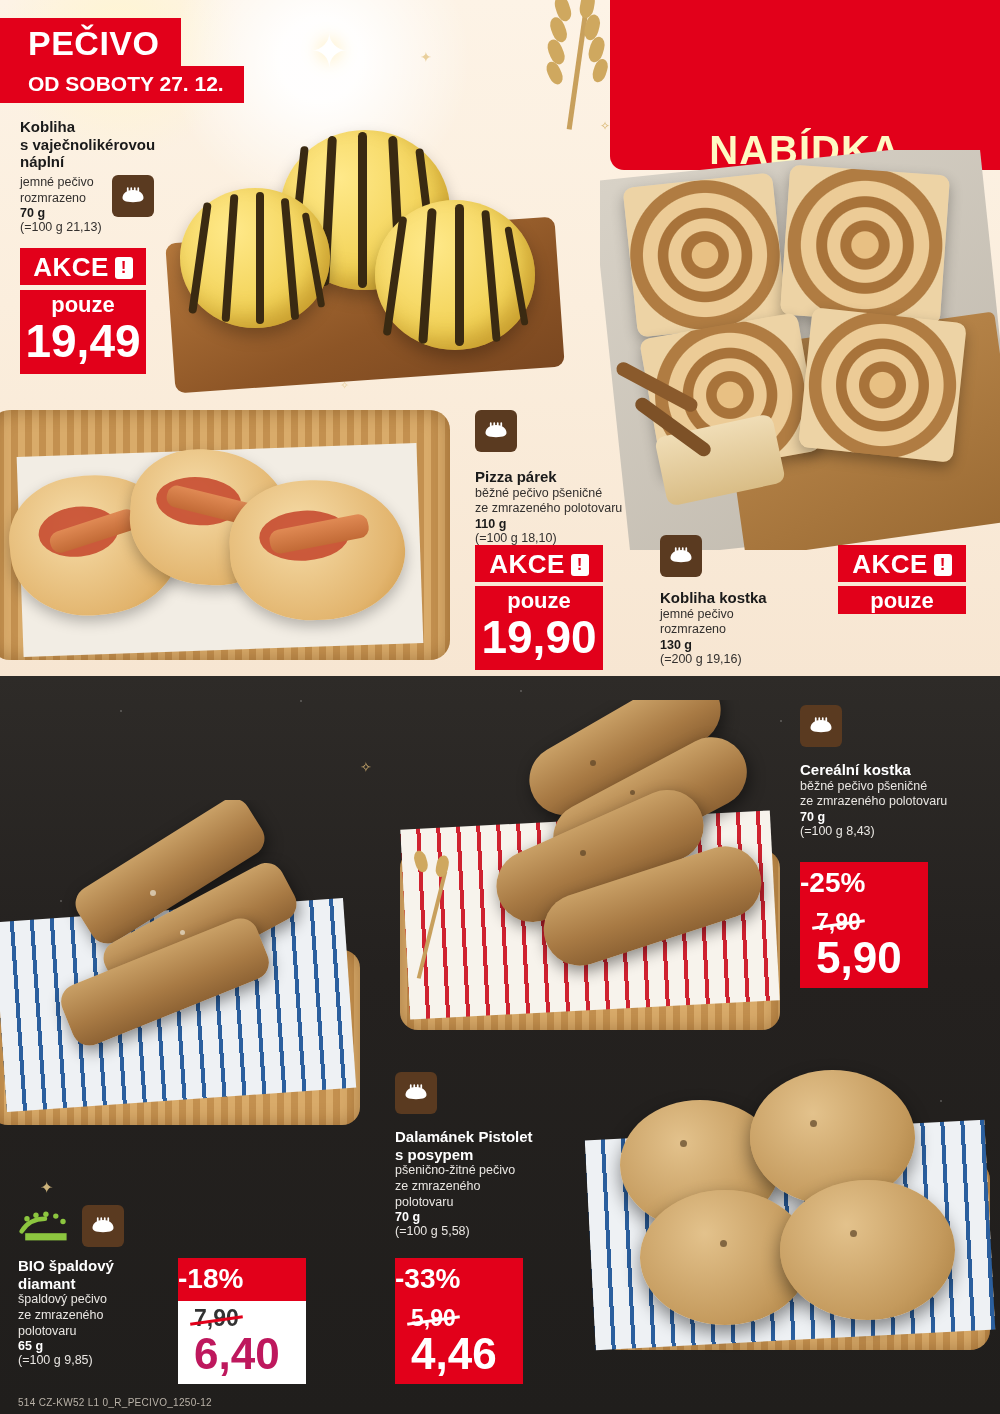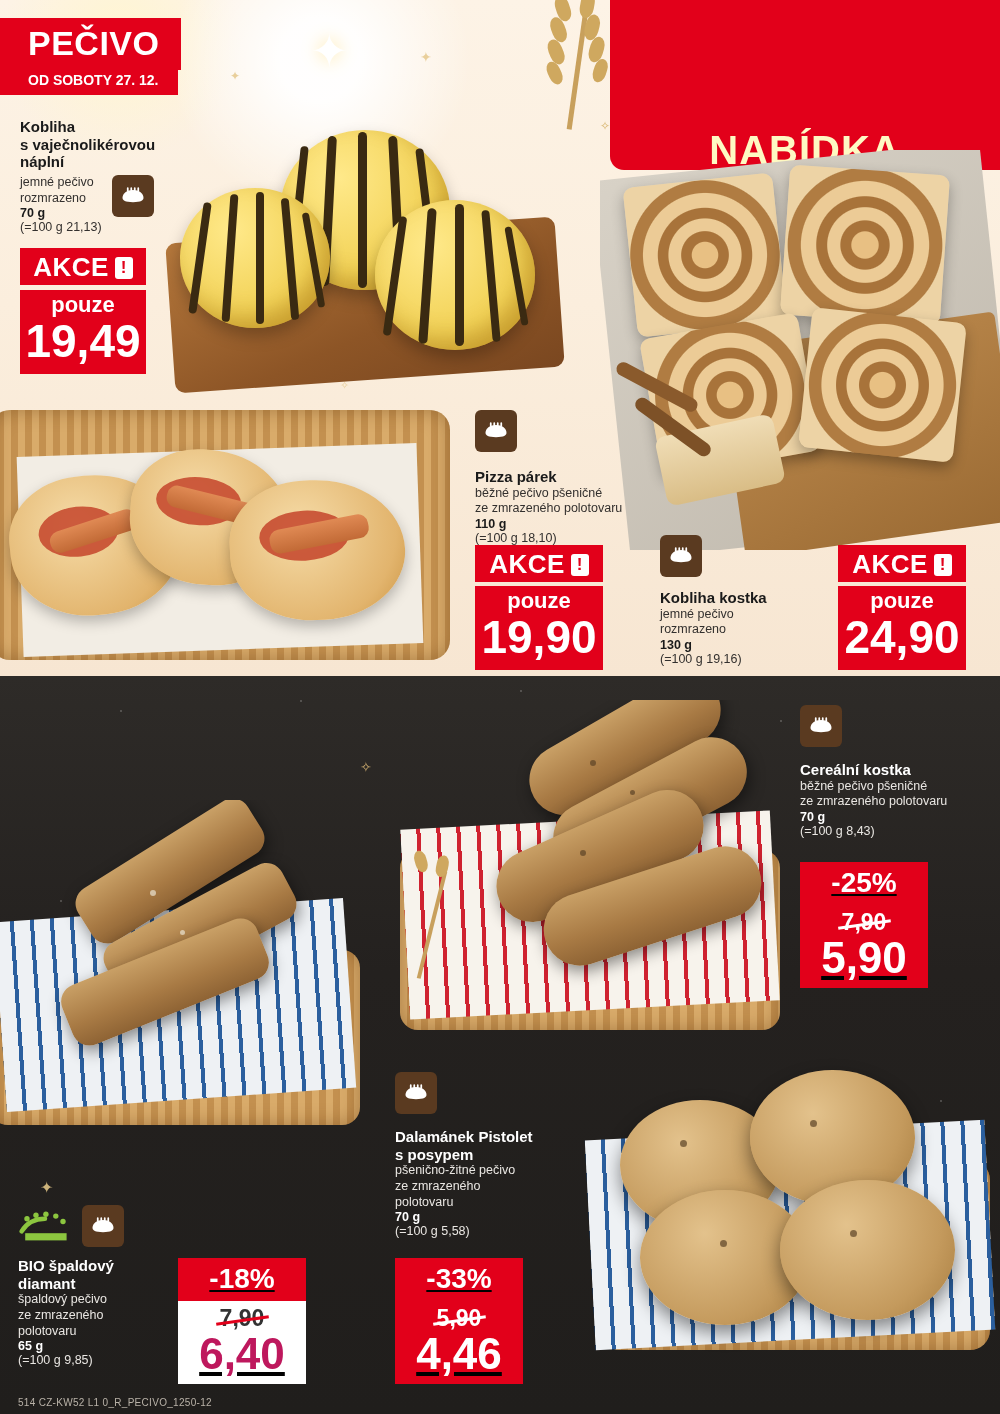--- a/index.html
+++ b/index.html
@@ -34,21 +34,21 @@
   
   .pecivo-badge {
     position:absolute; left:0; top:18px;
     background:#e2001a; color:#fff;
     font-weight:bold; font-size:34px; letter-spacing:.5px;
     padding:6px 22px 7px 28px;
   }
   .od-soboty {
     position:absolute; left:0; top:66px;
     background:#e2001a; color:#fff;
-    font-weight:bold; font-size:14px;
+    font-weight:bold; font-size:21px;
     padding:6px 20px 7px 28px;
   }
   .nabidka {
     position:absolute; right:0; top:0;
     width:390px; height:170px;
     background:#e2001a; color:#fef9c3;
     display:flex; flex-direction:column; align-items:center; justify-content:flex-end;
     border-bottom-left-radius:14px;
   }
   .nabidka .l1 { font-size:40px; font-weight:bold; letter-spacing:1px; line-height:1; }
@@ -80,23 +80,23 @@
     font-weight:bold; font-size:26px; letter-spacing:.5px;
     padding:4px 12px 2px;
   }
   .akce-row .bang {
     display:inline-block; width:18px; height:22px; background:#fff; color:#e2001a;
     font-size:17px; line-height:22px; border-radius:3px; font-weight:bold;
   }
   .pouze { font-weight:bold; font-size:22px; padding:2px 0 0; }
   .bigprice { font-weight:bold; font-size:46px; line-height:1; padding:0 0 10px; }
 
-  .disc-tile { text-align:center;text-decoration:underline; }
+  .disc-tile { text-align:left; }
   .disc-head { background:#e2001a; color:#fff; font-weight:bold; font-size:28px; padding:5px 0 6px; }
-  .disc-body { background:#fff; padding:4px 0 8px; }
+  .disc-body { background:#fff; padding:4px 16px 8px; }
   .oldprice { position:relative; display:inline-block; font-weight:bold; font-size:23px; color:#333; }
   .oldprice:after {
     content:""; position:absolute; left:-4px; right:-4px; top:52%; height:3px;
     background:#e2001a; transform:rotate(-8deg);
   }
   .newprice { font-weight:bold; font-size:44px; line-height:1; }
   .green { color:#be185d; }
   .redbody { background:#e2001a; }
   .redbody .oldprice { color:#fff; }
   .redbody .oldprice:after { background:#fff; }
@@ -309,31 +309,30 @@
     <div class="icon-box">
       <svg viewBox="0 0 32 24" aria-hidden="true">
         <path d="M4 14c0-5 5-9 12-9s12 4 12 9c0 3-3 5-12 5S4 17 4 14z" fill="#fff"></path>
         <path d="M10 6v-3M14 6v-3M18 6v-3M22 6v-3" stroke="#fff" stroke-width="2" stroke-linecap="round"></path>
       </svg>
     </div>
     <div class="ptitle" style="margin-top:12px;">Kobliha kostka</div>
     <div class="pdesc">jemné pečivo</div>
     <div class="pdesc">rozmrazeno</div>
     <div class="pbold">130 g</div>
-    <div class="pdesc">(=100 g 19,16)</div>
+    <div class="pdesc">(=200 g 19,16)</div>
   </div>
   <div class="akce-tile" style="position:absolute;left:838px;top:545px;width:128px;">
     <div class="akce-row">
       <span>AKCE</span>
       <span class="bang">!</span>
     </div>
   </div>
   <div class="akce-tile" style="position:absolute;left:838px;top:586px;width:128px;">
     <div class="pouze">pouze</div>
-    <div class="bigprice">24,90</div>
   </div>
 
   <div class="bottom-bg"></div>
   <div class="speck" style="left:120px;top:710px;"></div>
   <div class="speck" style="left:300px;top:700px;"></div>
   <div class="speck" style="left:520px;top:690px;"></div>
   <div class="speck" style="left:780px;top:720px;"></div>
   <div class="speck" style="left:60px;top:900px;"></div>
   <div class="speck" style="left:940px;top:1100px;"></div>
   <div class="sparkle" style="left:40px;top:1180px;color:#cbb27a;font-size:16px;">✦</div>

